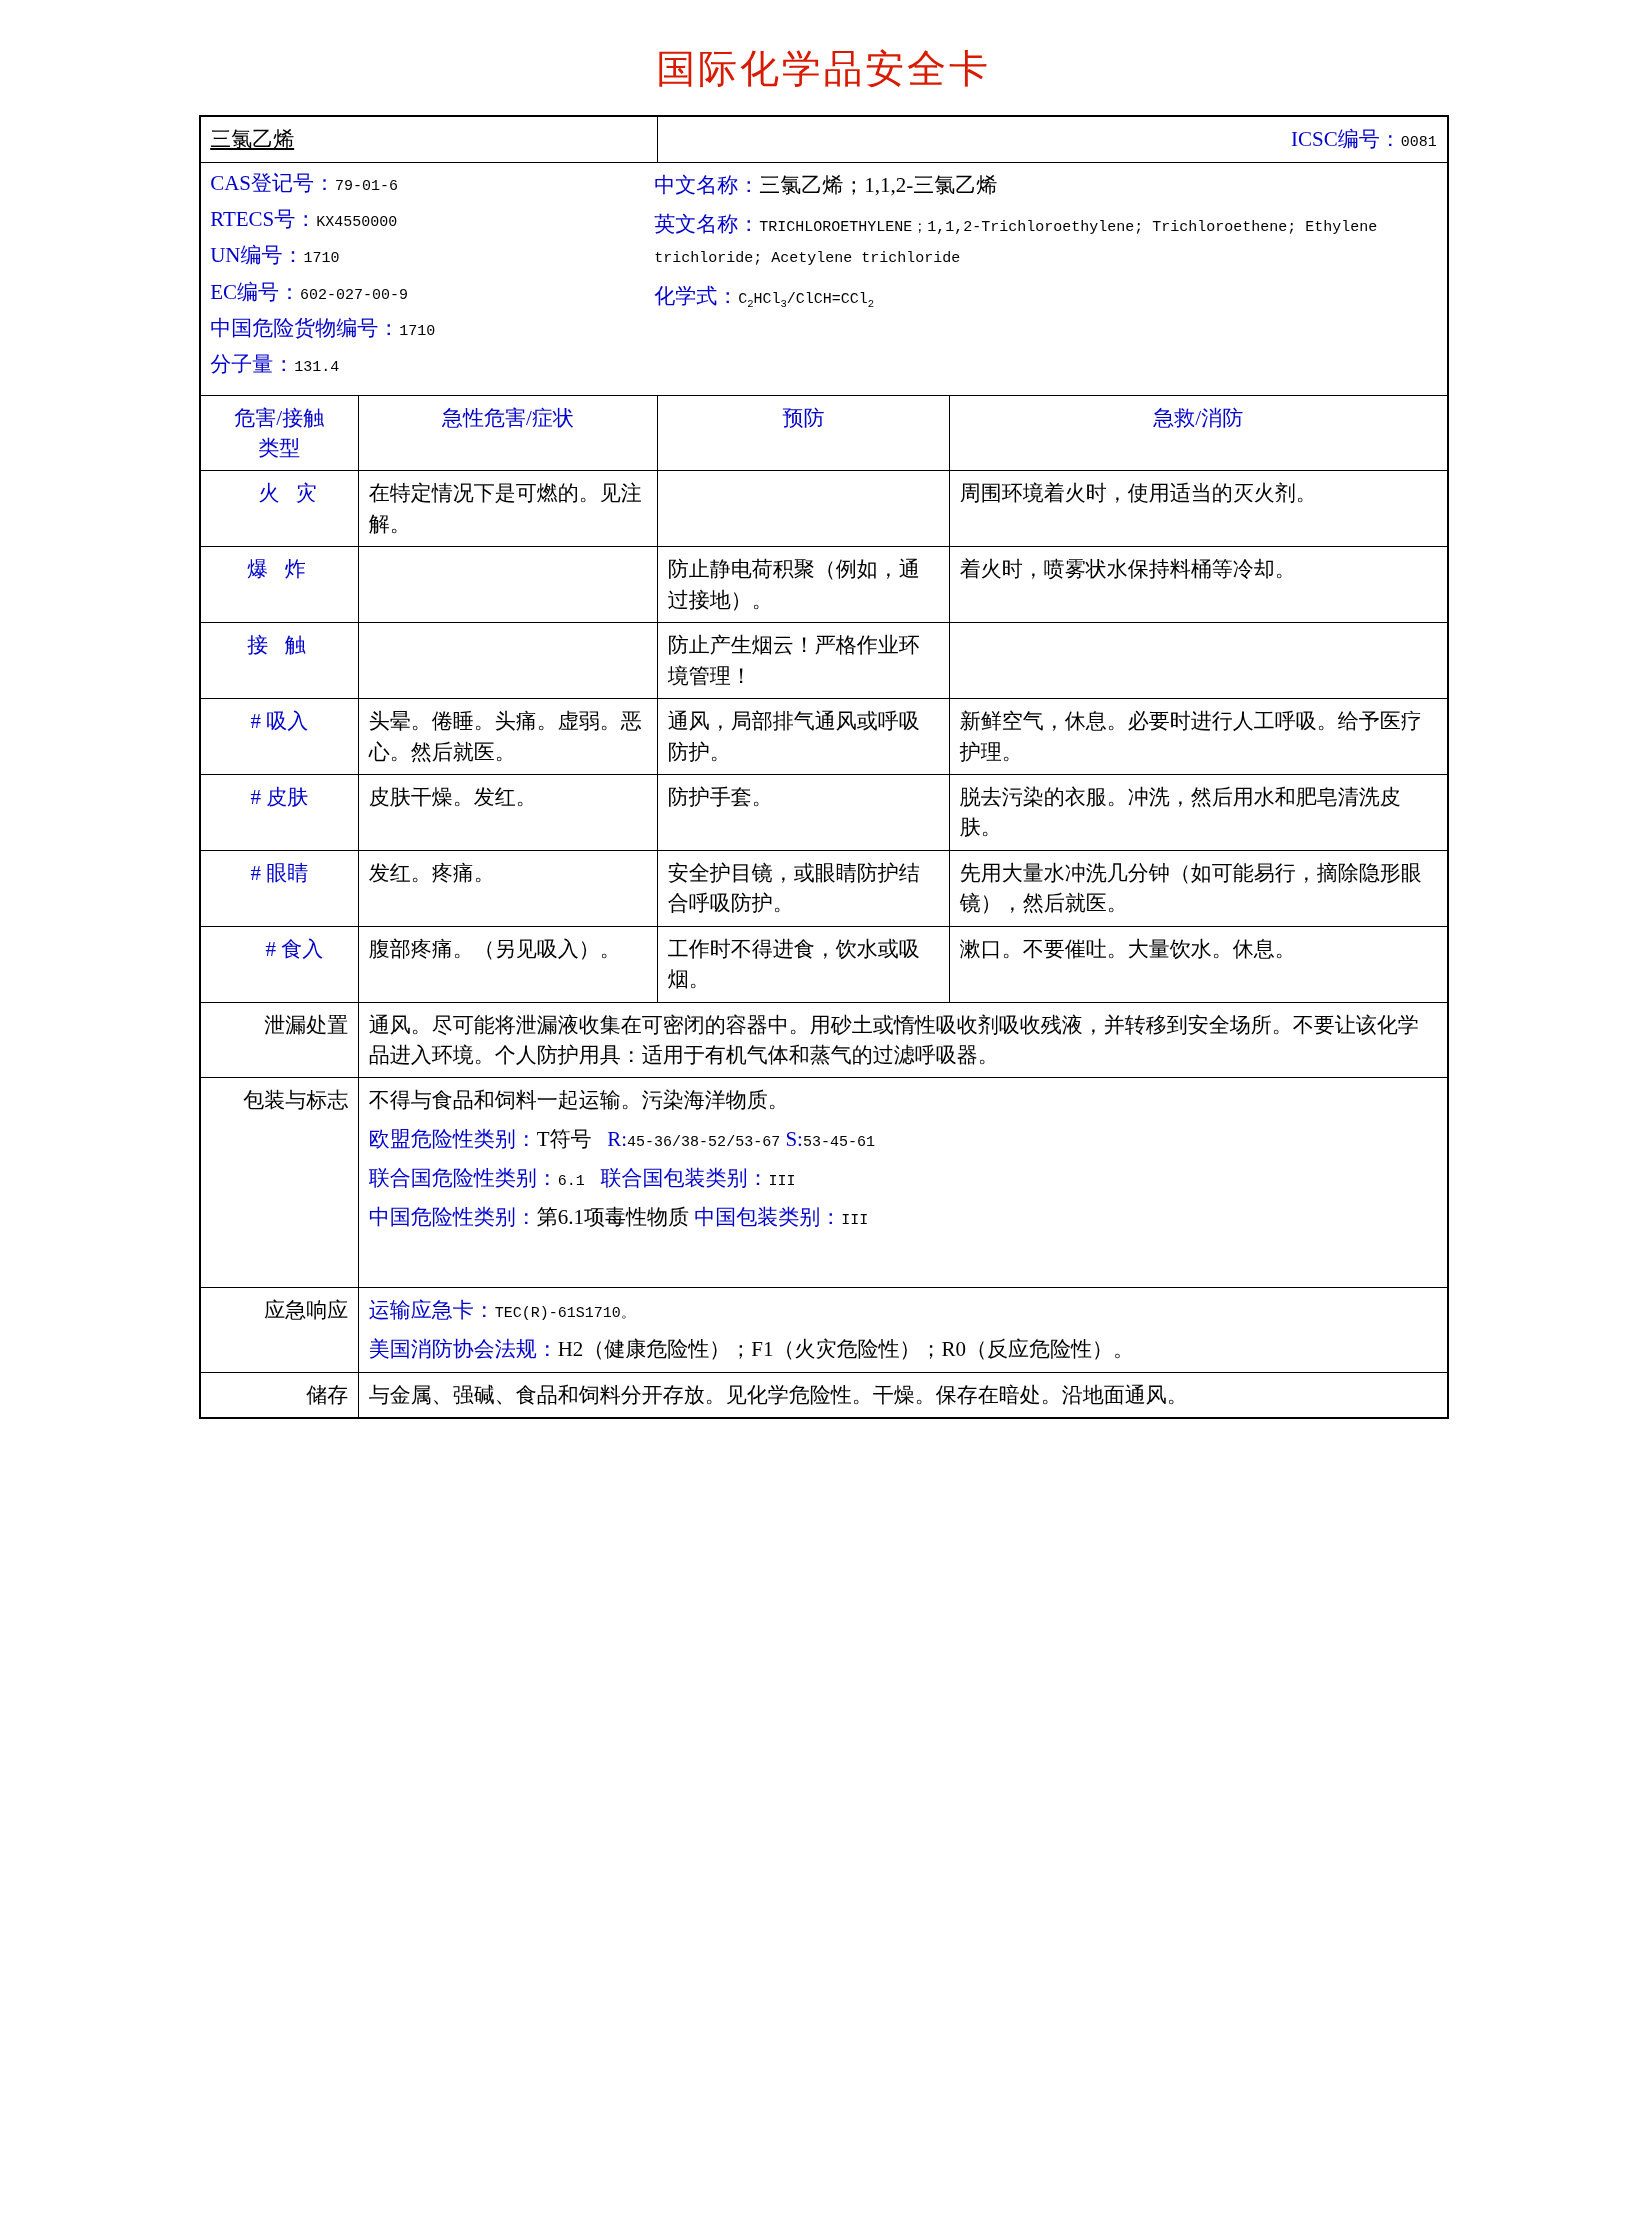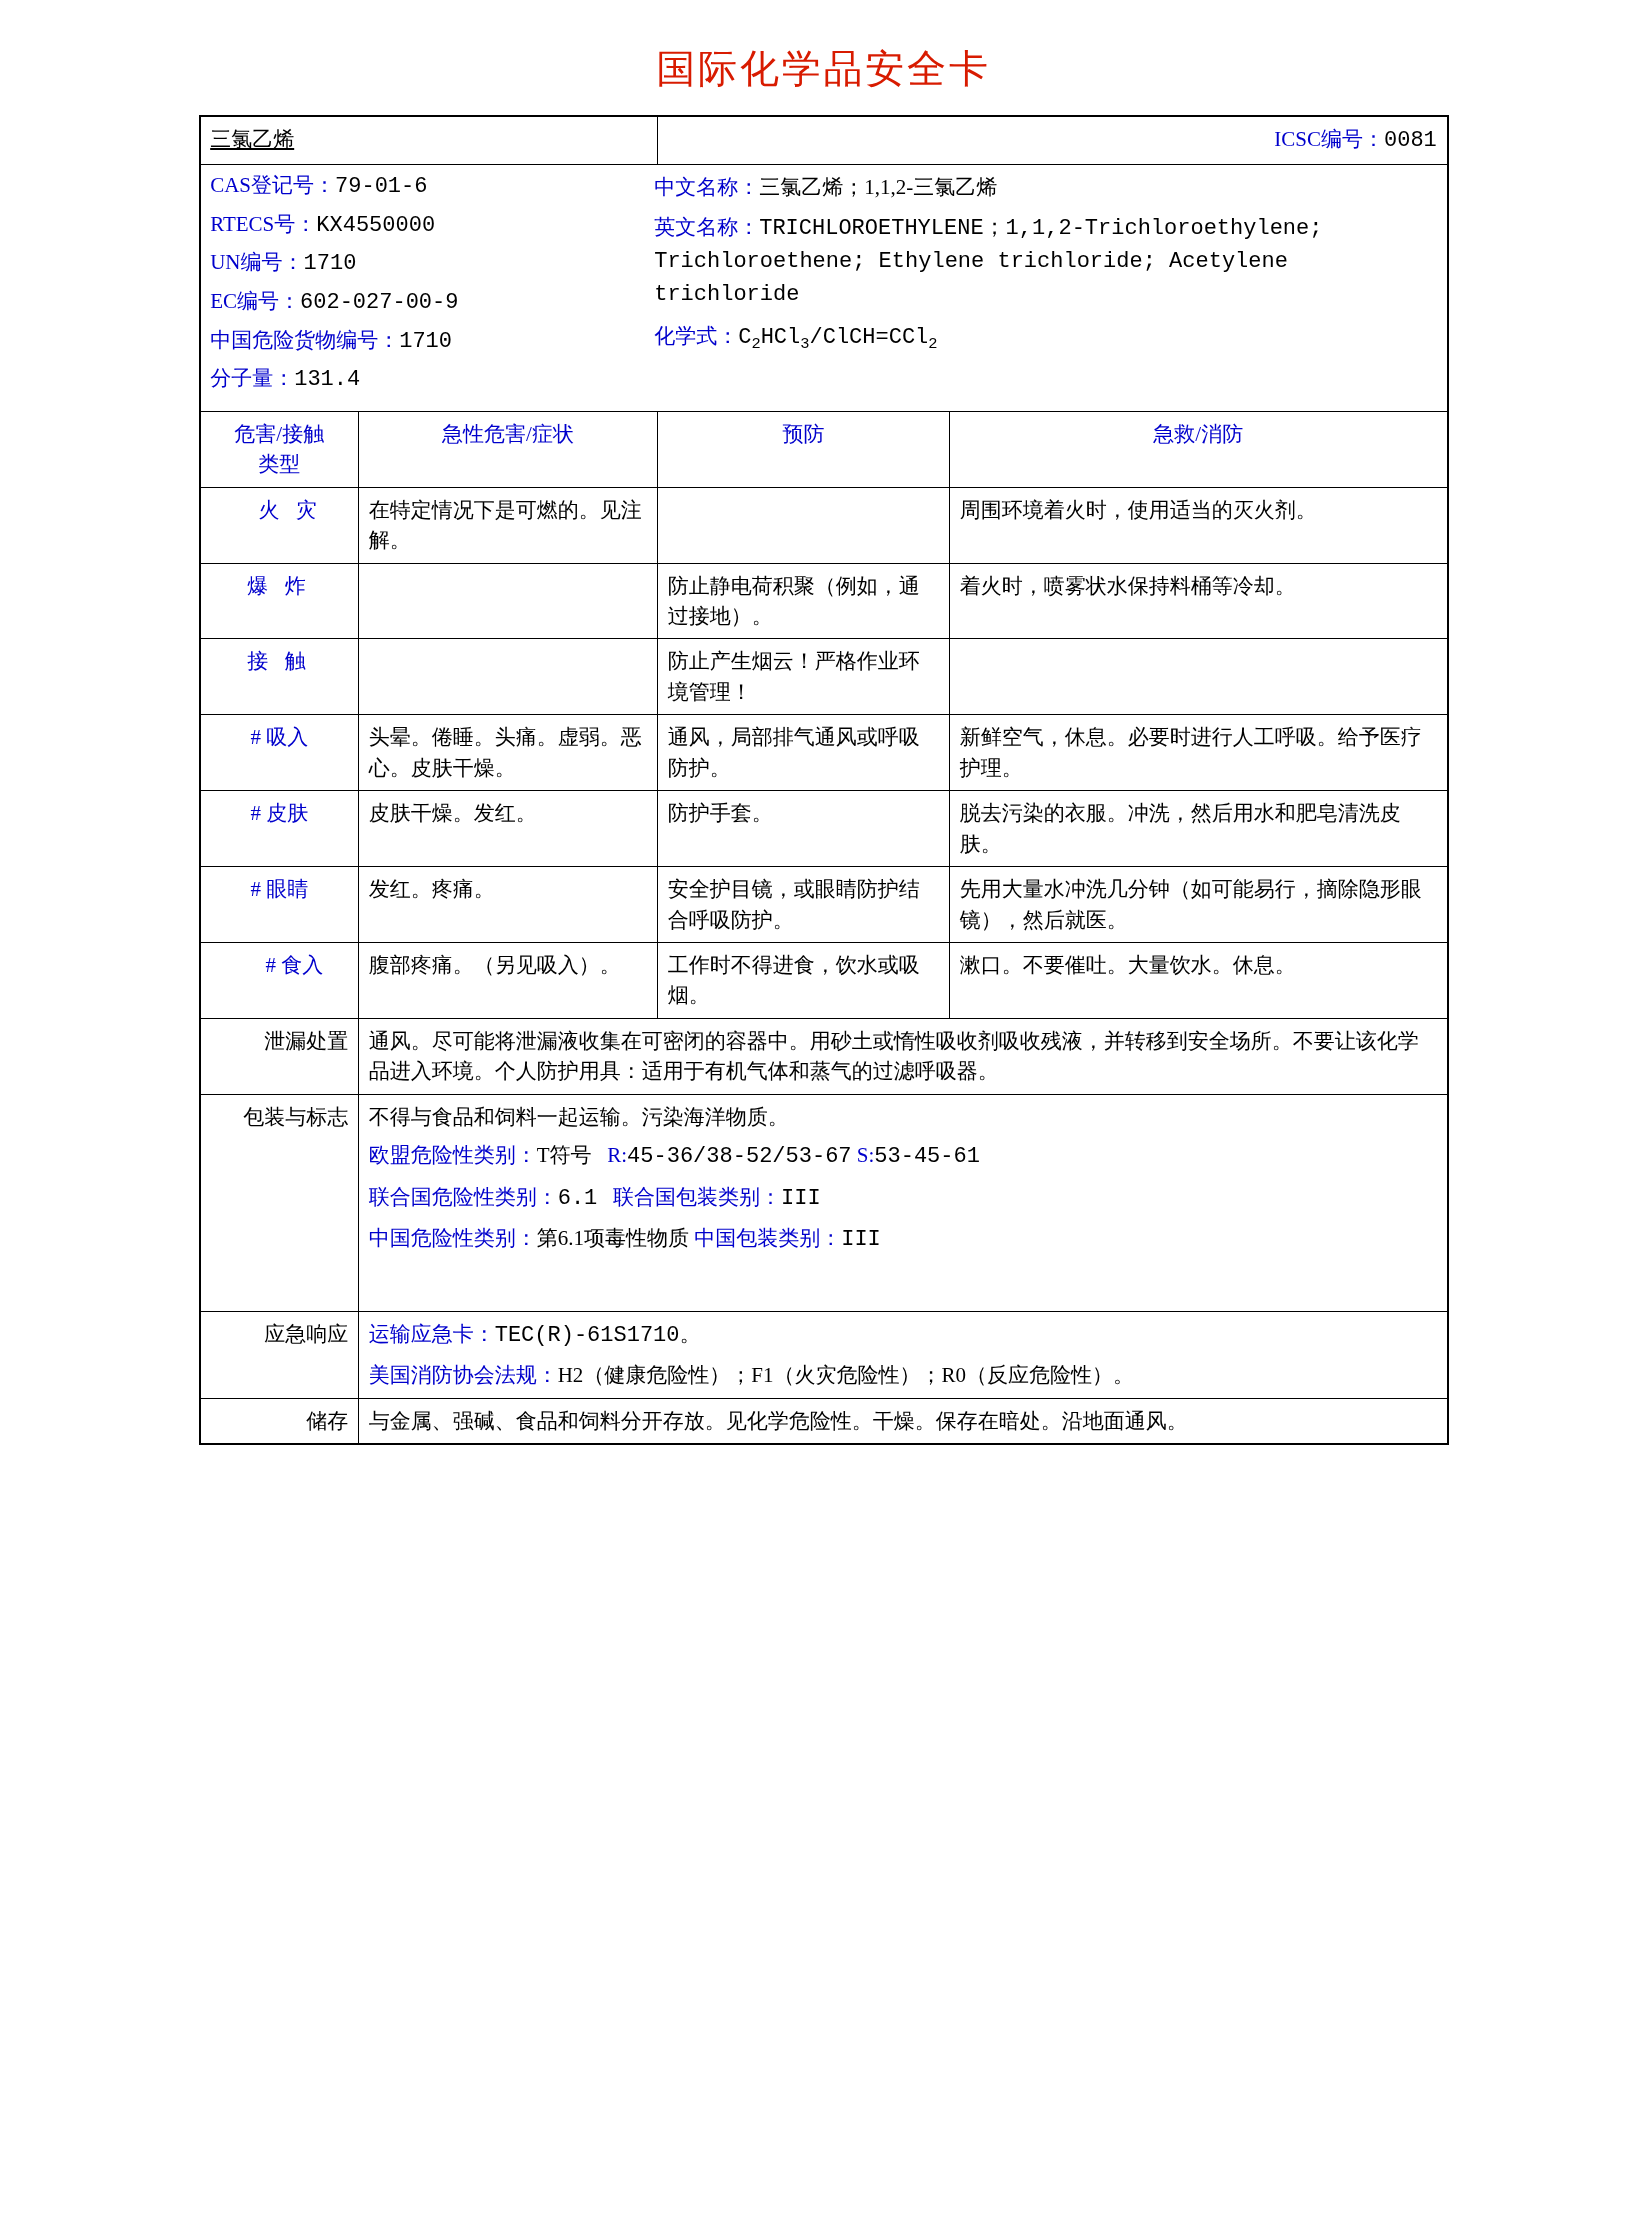--- a/index.html
+++ b/index.html
@@ -54,21 +54,21 @@
     text-align: right;
     font-size: 22px;
     padding: 12.5px 12.5px;
     white-space: nowrap;
   }
   .lbl-blue {
     color: #0000cc;
   }
   .mono {
     font-family: "Liberation Mono", monospace;
-    font-size: 22px;
+    font-size: 15px;
   }
 
   
   .idblock {
     padding: 9.7px 12.5px 12.5px 12.5px;
     font-size: 21px;
   }
   .idgrid {
     display: flex;
   }
@@ -219,21 +219,21 @@
 
       <tr>
         <td class="rowlabel rowlabel-spaced" style="border-left:none;">接 触</td>
         <td class="cellbody"></td>
         <td class="cellbody">防止产生烟云！严格作业环境管理！</td>
         <td class="cellbody" style="border-right:none;"></td>
       </tr>
 
       <tr>
         <td class="rowlabel" style="border-left:none;"># 吸入</td>
-        <td class="cellbody">头晕。倦睡。头痛。虚弱。恶心。皮肤干燥。</td>
+        <td class="cellbody">头晕。倦睡。头痛。虚弱。恶心。然后就医。</td>
         <td class="cellbody">通风，局部排气通风或呼吸防护。</td>
         <td class="cellbody" style="border-right:none;">新鲜空气，休息。必要时进行人工呼吸。给予医疗护理。</td>
       </tr>
 
       <tr>
         <td class="rowlabel" style="border-left:none;"># 皮肤</td>
         <td class="cellbody">皮肤干燥。发红。</td>
         <td class="cellbody">防护手套。</td>
         <td class="cellbody" style="border-right:none;">脱去污染的衣服。冲洗，然后用水和肥皂清洗皮肤。</td>
       </tr>

